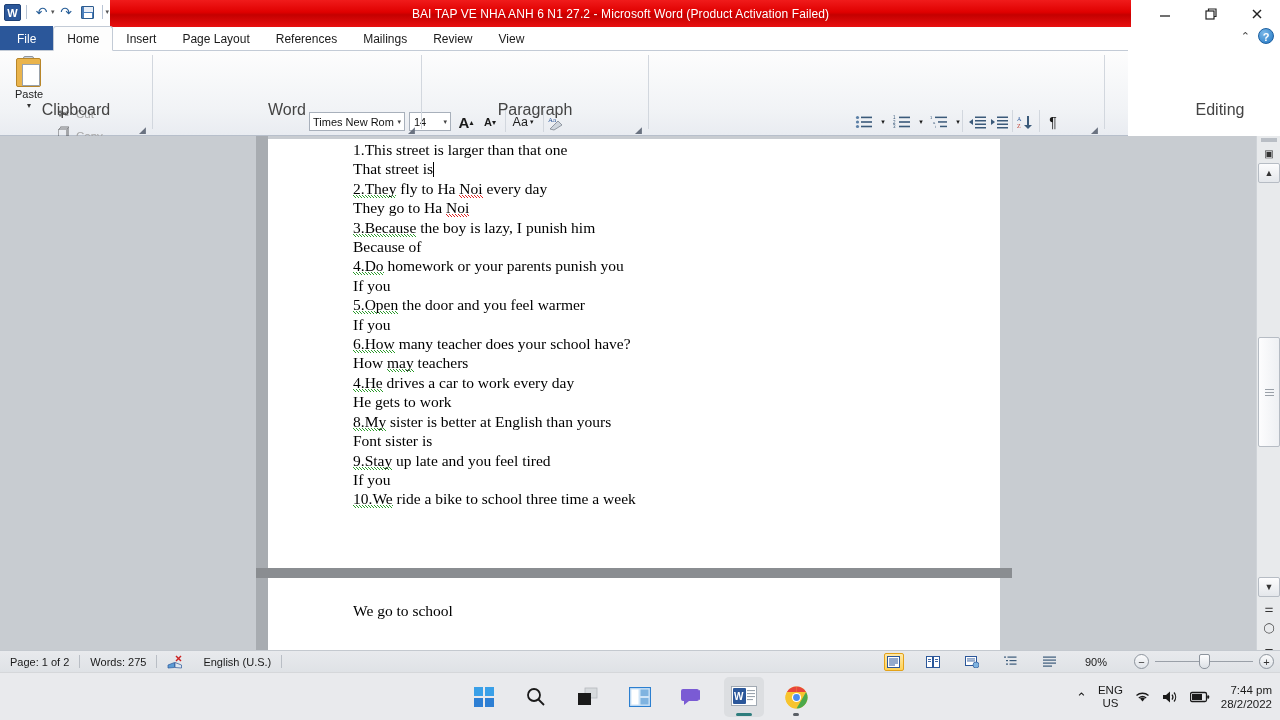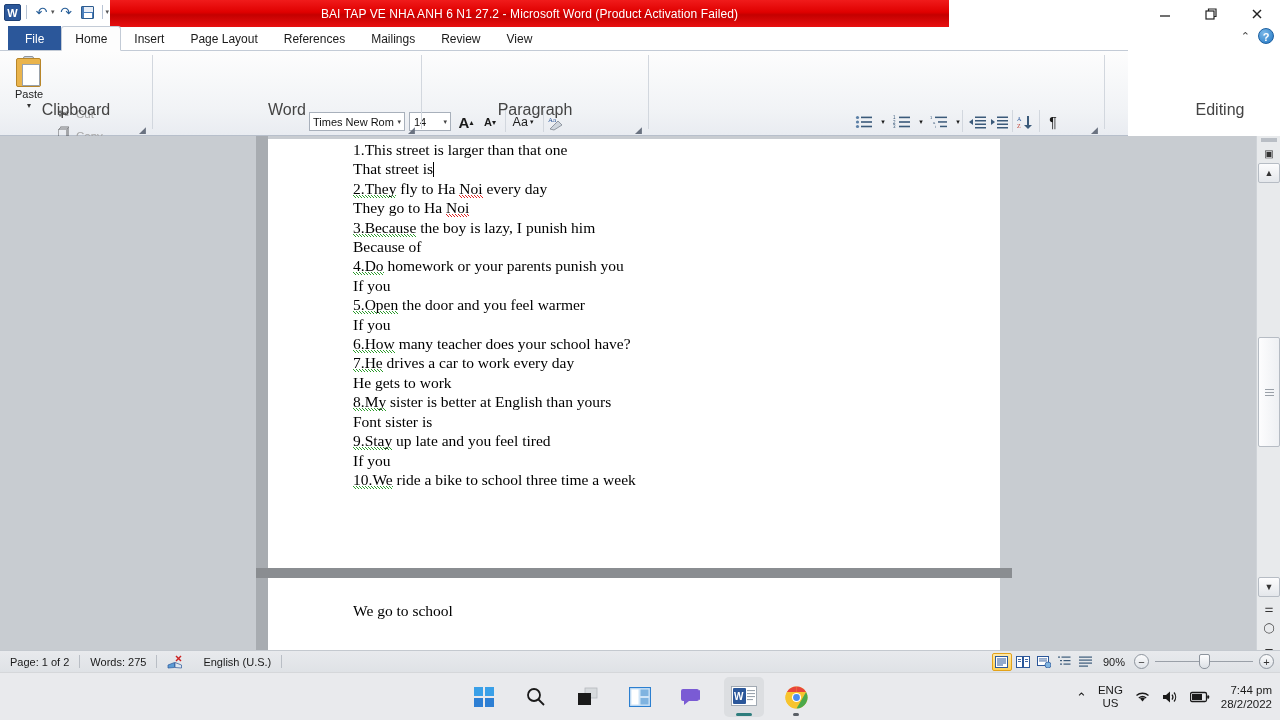--- a/index.html
+++ b/index.html
@@ -39,21 +39,21 @@
   .save-ico::before {
     content: ""; position: absolute; left: 2px; top: 0; width: 9px; height: 5px;
     background: #e8eef7;
   }
   .save-ico::after {
     content: ""; position: absolute; left: 2.5px; bottom: 0; width: 8px; height: 5px;
     background: #fff;
   }
 
   .title-red {
-    position: absolute; left: 110px; top: 0; width: 839px; height: 27px;
+    position: absolute; left: 110px; top: 0; width: 1021px; height: 27px;
     background: linear-gradient(180deg,#f01b1b 0%,#e00000 45%,#c50000 55%,#e81010 100%);
     display: flex; align-items: center; justify-content: center;
   }
   .title-red span {
     color: #ffffff; font-size: 12px; letter-spacing: .1px;
   }
   .wincontrols {
     position: absolute; right: 0; top: 0; height: 27px; display: flex;
     align-items: center;
   }
@@ -66,21 +66,20 @@
     position: absolute; left: 0; top: 24px; width: 1280px; height: 27px;
     display: flex; align-items: flex-end;
   }
   .tab {
     height: 25px; padding: 0 13px; font-size: 12px; color: #1a1a1a;
     display: flex; align-items: center; position: relative;
   }
   .tab-file {
     background: #2b579a; color: #fff; height: 25px; padding: 0 17px;
     display: flex; align-items: center; font-size: 12px;
-    margin-left: 8px;
   }
   .tab-active {
     background: #fdfdfd; border: 1px solid #c3cbd6; border-bottom: 1px solid #fdfdfd;
     border-radius: 3px 3px 0 0; z-index: 3;
   }
   .help-row {
     position: absolute; right: 6px; top: 28px; display: flex; align-items: center; gap: 8px;
   }
   .collapse-ico { color: #444; font-size: 11px; }
   .help-ico {
@@ -237,21 +236,21 @@
 
   
   .statusbar {
     position: absolute; left: 0; top: 650px; width: 1280px; height: 22px;
     background: linear-gradient(180deg,#e8eaed,#dfe2e6);
     border-top: 1px solid #c4c9cf;
     display: flex; align-items: center; font-size: 11px; color: #1a1a1a;
   }
   .sb-item { padding: 0 10px; height: 22px; display: flex; align-items: center; gap: 5px; }
   .sb-sep { width: 1px; height: 13px; background: #b9bec5; }
-  .sb-right { position: absolute; right: 6px; display: flex; align-items: center; gap: 1px; }
+  .sb-right { position: absolute; right: 6px; display: flex; align-items: center; gap: 19px; }
   .view-btn {
     width: 20px; height: 18px; display: flex; align-items: center; justify-content: center;
   }
   .view-btn.on { background: linear-gradient(180deg,#ffe9a8,#ffd257); border: 1px solid #e3a21a; border-radius: 2px;}
   .zoomtxt { font-size: 11px; margin: 0 8px 0 6px; }
   .zslider { display: flex; align-items: center; gap: 0; }
   .zminus, .zplus {
     width: 15px; height: 15px; border-radius: 50%; border: 1px solid #8d949d;
     background: linear-gradient(180deg,#fbfbfc,#dfe3e8);
     display:flex; align-items:center; justify-content:center; font-size:11px; color:#333;
@@ -591,21 +590,22 @@
   <div class="ln"><span>That street is</span><span class="caret-bar"></span></div>
   <div class="ln"><span class="sq-green">2.They</span> fly to Ha <span class="sq-red">Noi</span> every day</div>
   <div class="ln">They go to Ha <span class="sq-red">Noi</span></div>
   <div class="ln"><span class="sq-green">3.Because</span> the boy is lazy, I punish him</div>
   <div class="ln">Because of</div>
   <div class="ln"><span class="sq-green">4.Do</span> homework or your parents punish you</div>
   <div class="ln">If you</div>
   <div class="ln"><span class="sq-green">5.Open</span> the door and you feel warmer</div>
   <div class="ln">If you</div>
   <div class="ln"><span class="sq-green">6.How</span> many teacher does your school have?</div>
-  <div class="ln"><span class="sq-green">7.He</span> drives a car to work every day</div>
+  <div class="ln">How <span class="sq-green">may</span> teachers</div>
+  <div class="ln"><span class="sq-green">4.He</span> drives a car to work every day</div>
   <div class="ln">He gets to work</div>
   <div class="ln"><span class="sq-green">8.My</span> sister is better at English than yours</div>
   <div class="ln">Font sister is</div>
   <div class="ln"><span class="sq-green">9.Stay</span> up late and you feel tired</div>
   <div class="ln">If you</div>
   <div class="ln"><span class="sq-green">10.We</span> ride a bike to school three time a week</div>
 </div>
 <div class="page2text">We go to school</div>
 
 <div class="vscroll">

